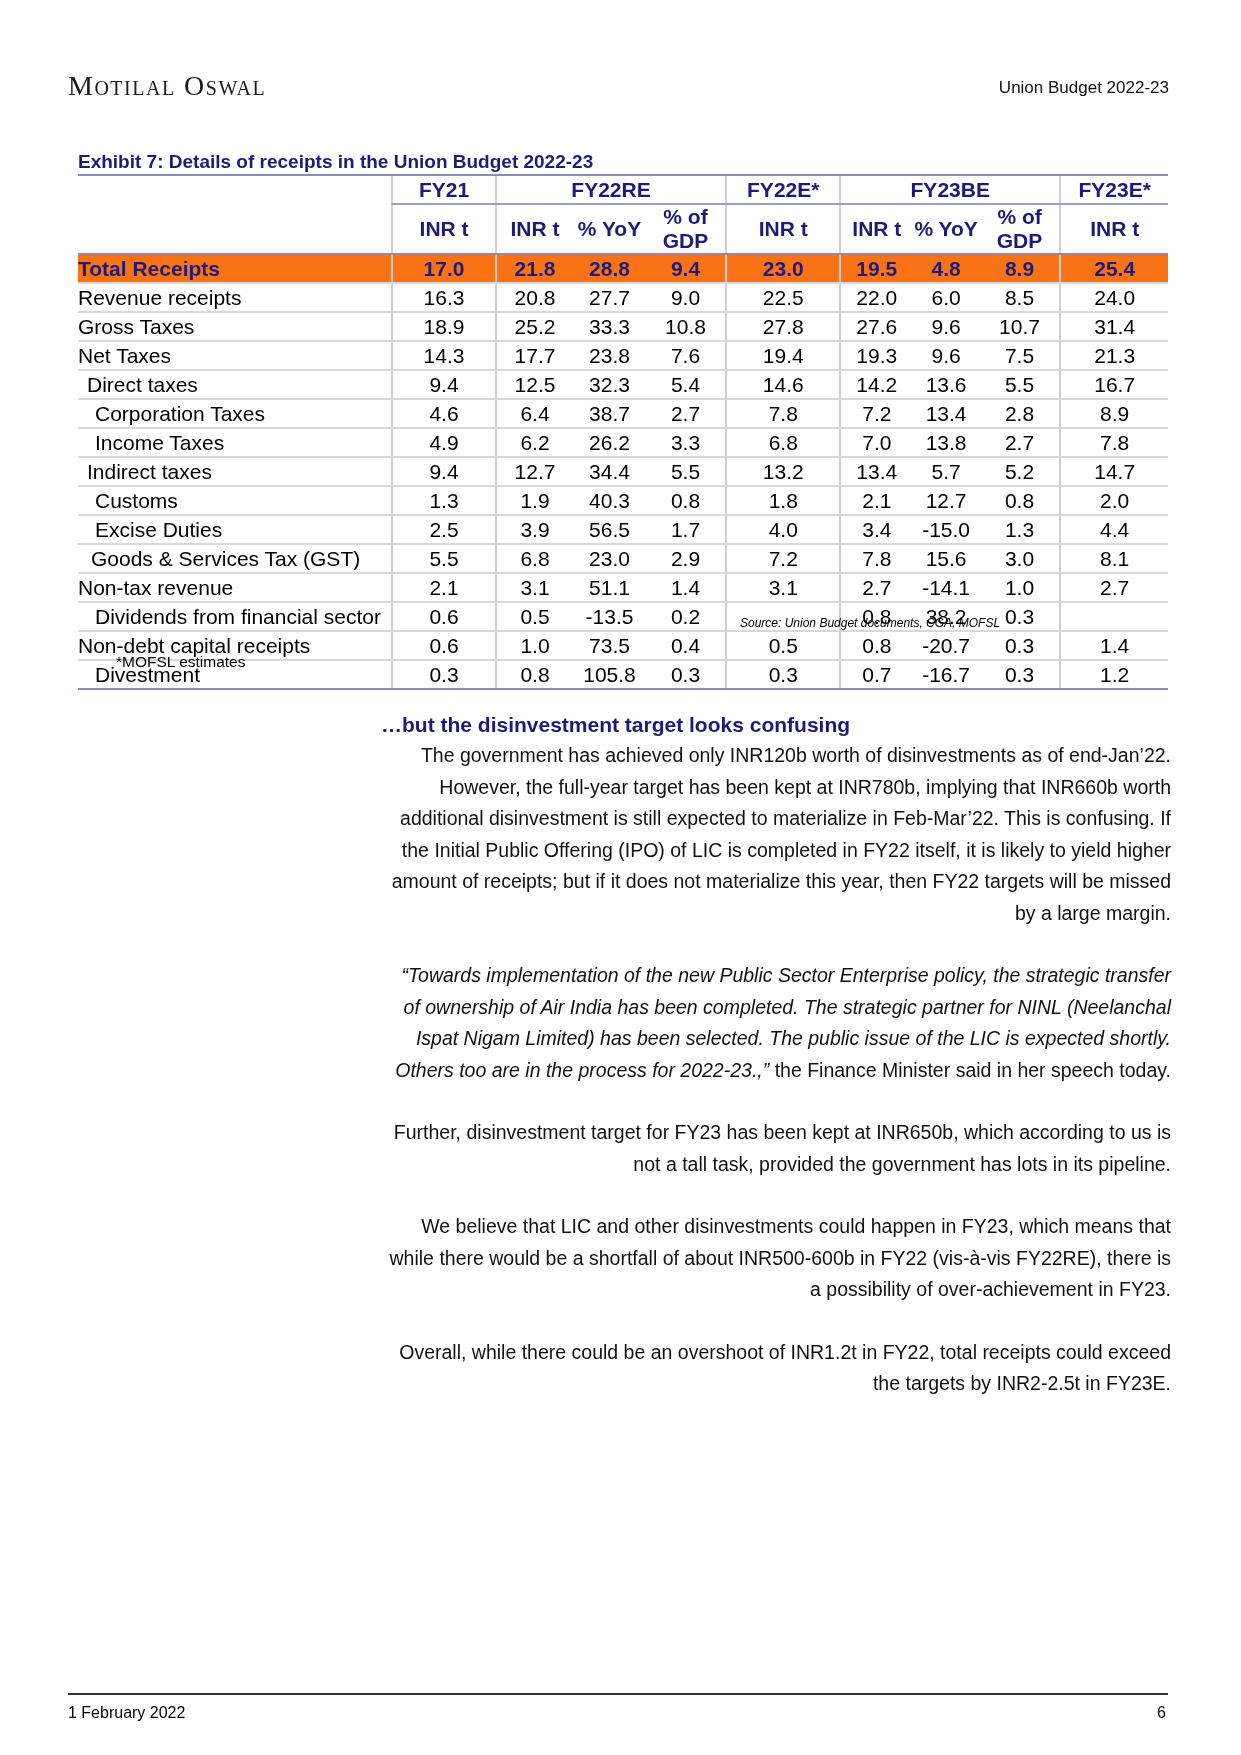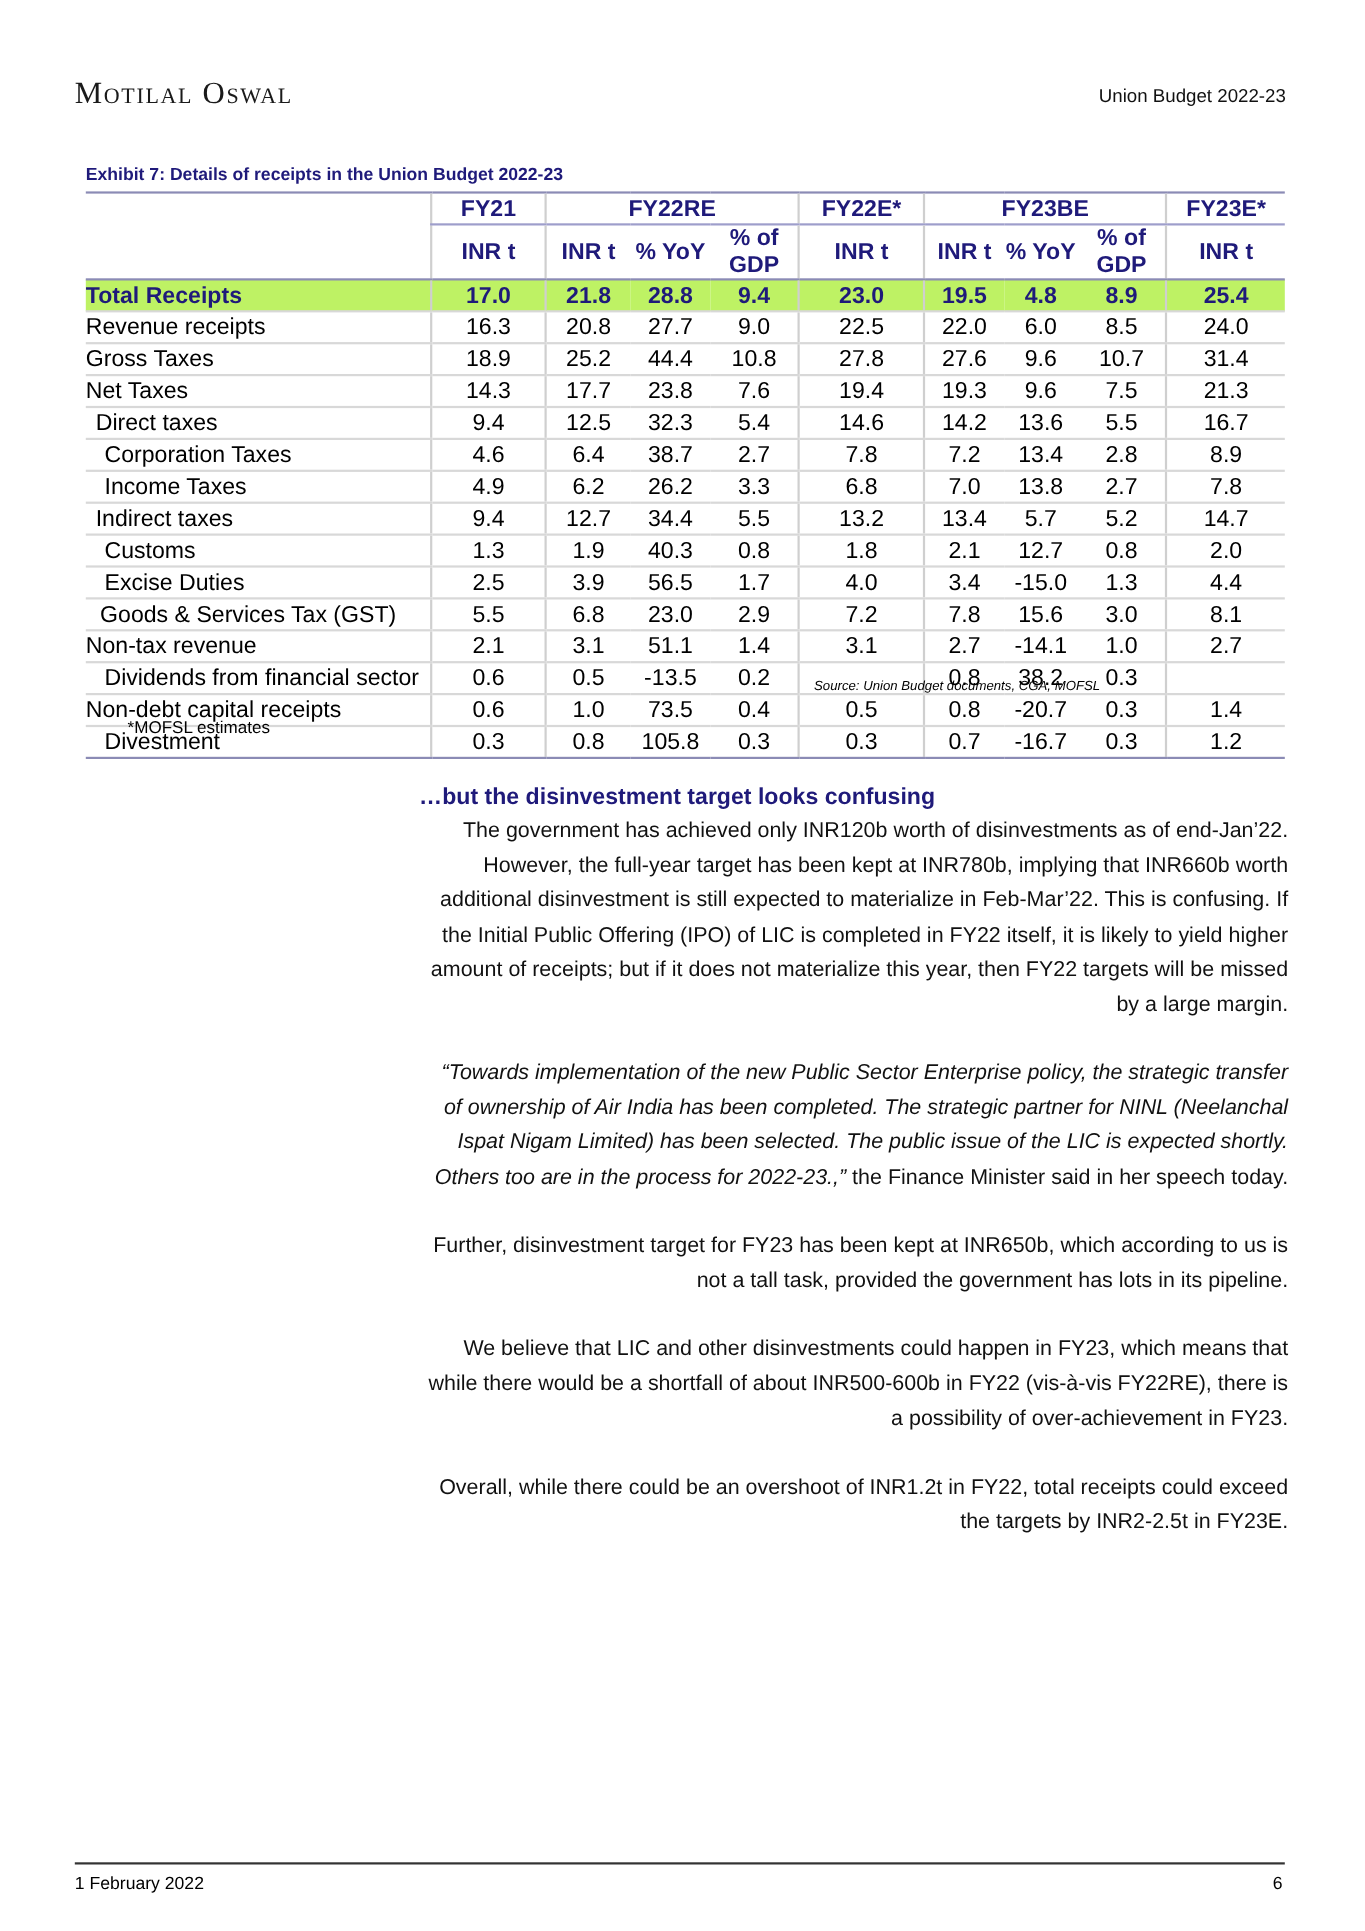--- a/index.html
+++ b/index.html
@@ -11,40 +11,40 @@
     position: absolute; left: 68px; top: 70px;
     font-family: "Liberation Serif", serif; font-size: 28px; letter-spacing: 1.5px;
     color: #1a1a1a; font-variant: small-caps;
   }
   .header-right {
     position: absolute; right: 72px; top: 78px;
     font-size: 17px; color: #111; text-align: center;
   }
   .exhibit-title {
     position: absolute; left: 78px; top: 151px;
-    font-size: 16px; font-weight: bold; color: #1f1a7a;
+    font-size: 19px; font-weight: bold; color: #1f1a7a;
   }
   table.receipts {
     position: absolute; left: 78px; top: 174px; width: 1090px;
     border-collapse: collapse; font-size: 21px;
   }
   table.receipts td, table.receipts th {
     height: 27px; padding: 0; text-align: center; font-weight: normal;
     border-bottom: 2px solid #d8d8d8;
   }
   table.receipts tr.h1 th {
     border-top: 2px solid #8b8bb5; font-weight: bold; color: #1f1a7a;
     border-bottom: 2px solid #9e9ecb;
   }
   table.receipts tr.h1 th.blank { border-bottom: none; }
   table.receipts tr.h2 th {
     font-weight: bold; color: #1f1a7a; border-bottom: 2px solid #8b8bb5;
   }
   table.receipts tr.total td {
-    background: #bef264; font-weight: bold; color: #1f1a7a;
+    background: #f97316; font-weight: bold; color: #1f1a7a;
   }
   table.receipts td.label { text-align: left; white-space: nowrap; }
   table.receipts td.ind1 { padding-left: 9px; }
   table.receipts td.ind2 { padding-left: 17px; }
   table.receipts td.ind15 { padding-left: 13px; }
   table.receipts .vl { border-left: 2px solid #cfcfcf; }
   table.receipts tr.last td { border-bottom: 2px solid #8b8bb5; }
   .footnote {
     position: absolute; left: 116px; top: 653px; font-size: 15.5px;
   }
@@ -132,21 +132,21 @@
         <td class="vl">22.5</td>
         <td class="vl">22.0</td>
         <td>6.0</td>
         <td>8.5</td>
         <td class="vl">24.0</td>
       </tr>
       <tr>
         <td class="label ">Gross Taxes</td>
         <td class="vl">18.9</td>
         <td class="vl">25.2</td>
-        <td>44.4</td>
+        <td>33.3</td>
         <td>10.8</td>
         <td class="vl">27.8</td>
         <td class="vl">27.6</td>
         <td>9.6</td>
         <td>10.7</td>
         <td class="vl">31.4</td>
       </tr>
       <tr>
         <td class="label ">Net Taxes</td>
         <td class="vl">14.3</td>

